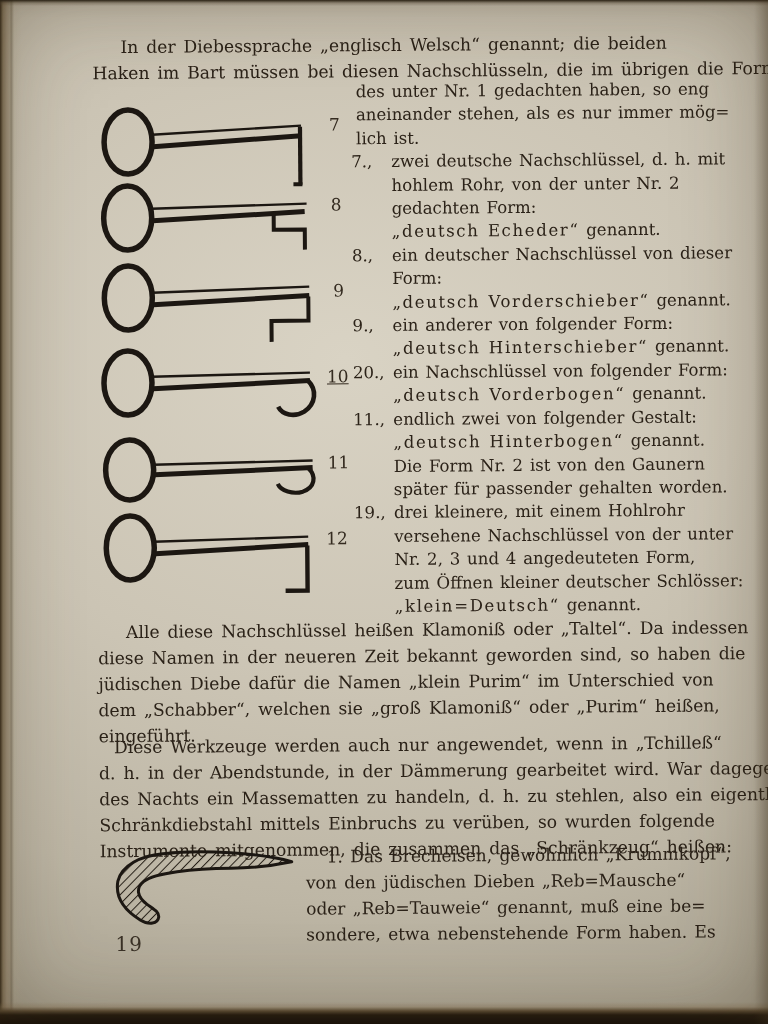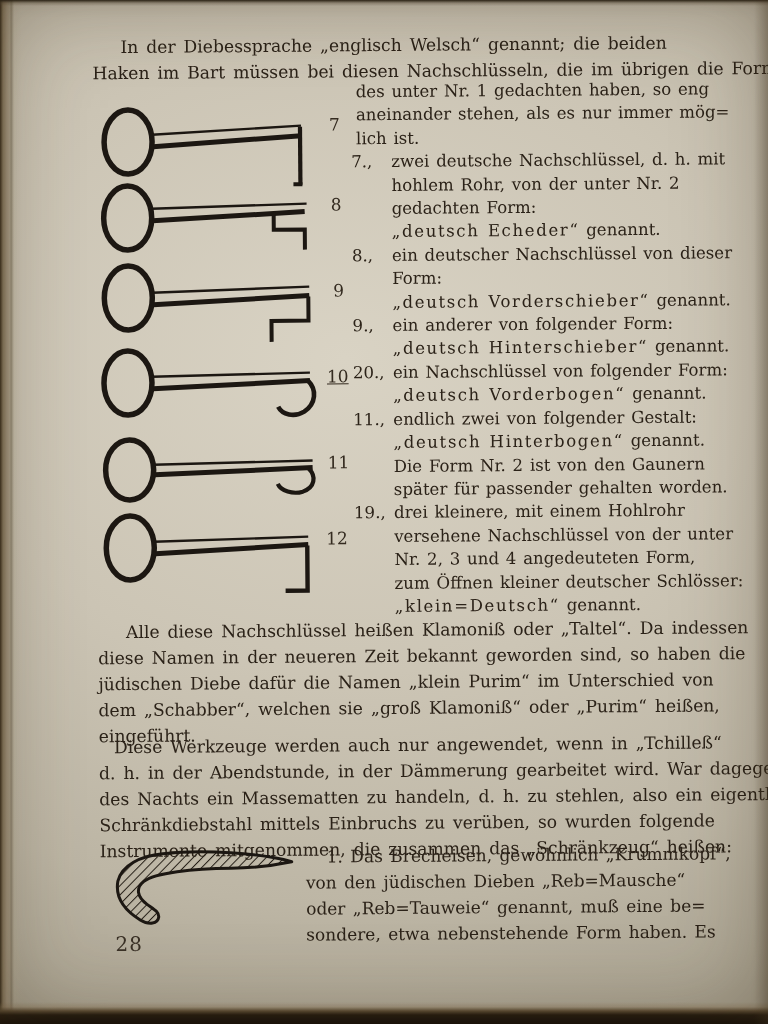--- a/index.html
+++ b/index.html
@@ -156,21 +156,21 @@
                C142,21 166,18 181,15 Z" fill="url(#hatch)" stroke="#1c1712" stroke-width="3" stroke-linejoin="round"></path>
     </svg>
 
     <div class="blk bitem" id="item-brecheisen" style="left:303px;top:843px;">
         <div class="ln indent">1. Das Brecheisen, gewöhnlich „Krummkopf“,</div>
         <div class="ln">von den jüdischen Dieben „Reb=Mausche“</div>
         <div class="ln">oder „Reb=Tauweie“ genannt, muß eine be=</div>
         <div class="ln">sondere, etwa nebenstehende Form haben.  Es</div>
       </div>
 
-    <div class="pagenum" style="left:112px;top:930px;">28</div>
+    <div class="pagenum" style="left:112px;top:930px;">19</div>
 
   </div>
 
   <div class="edge-left"></div>
   <div class="edge-top"></div>
   <div class="edge-bottom"></div>
   <div class="edge-right"></div>
   <div class="vignette"></div>
 </div>
 

